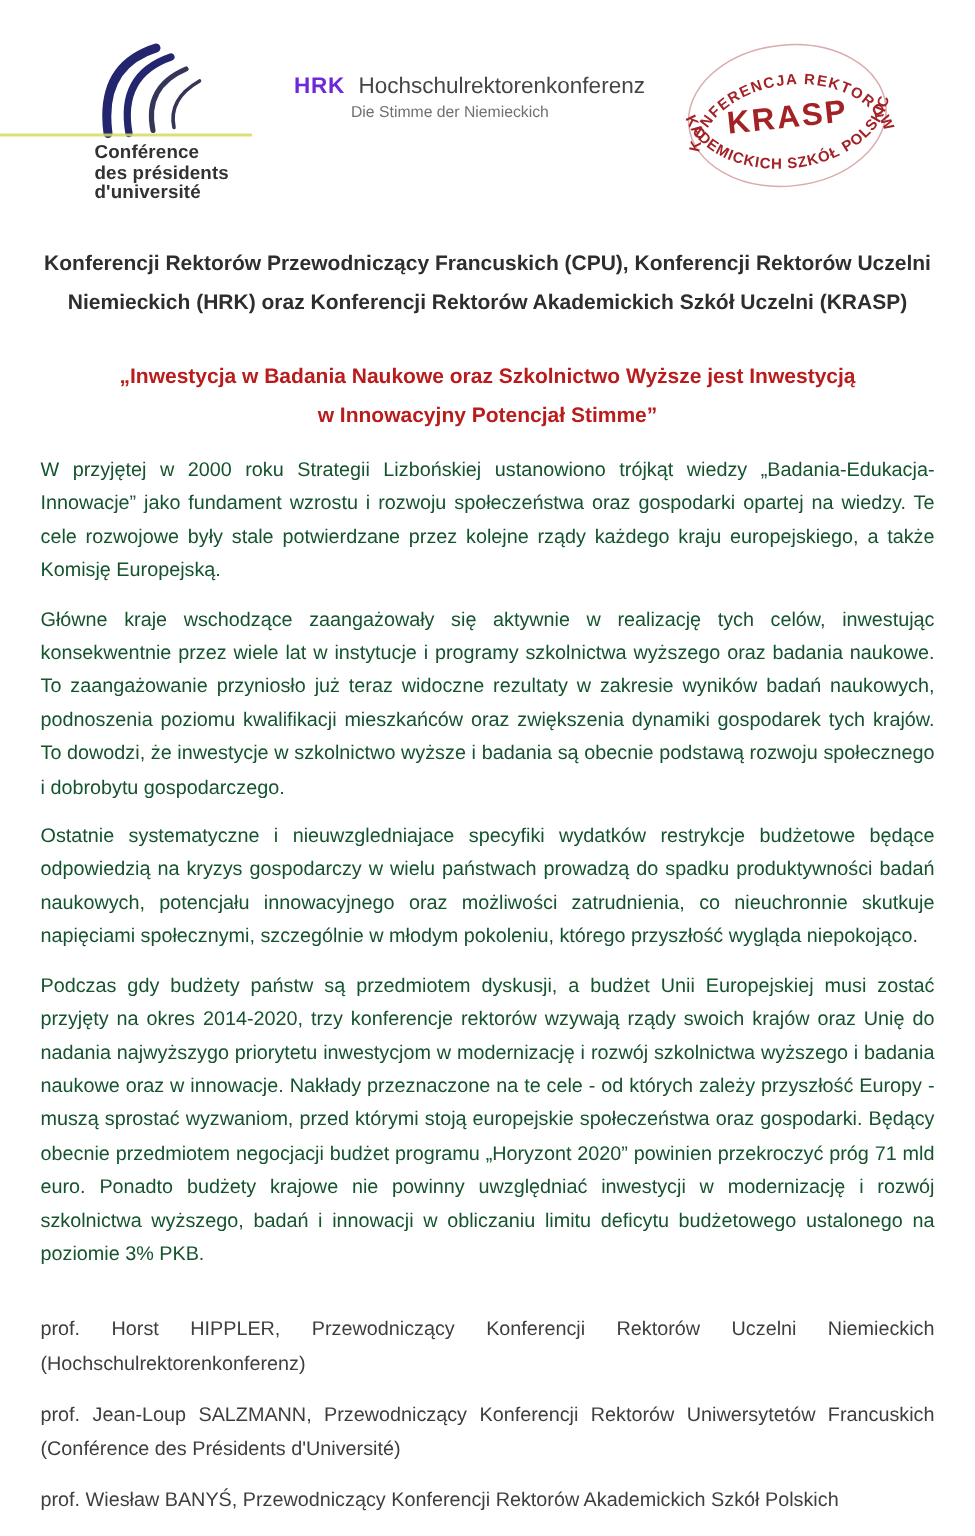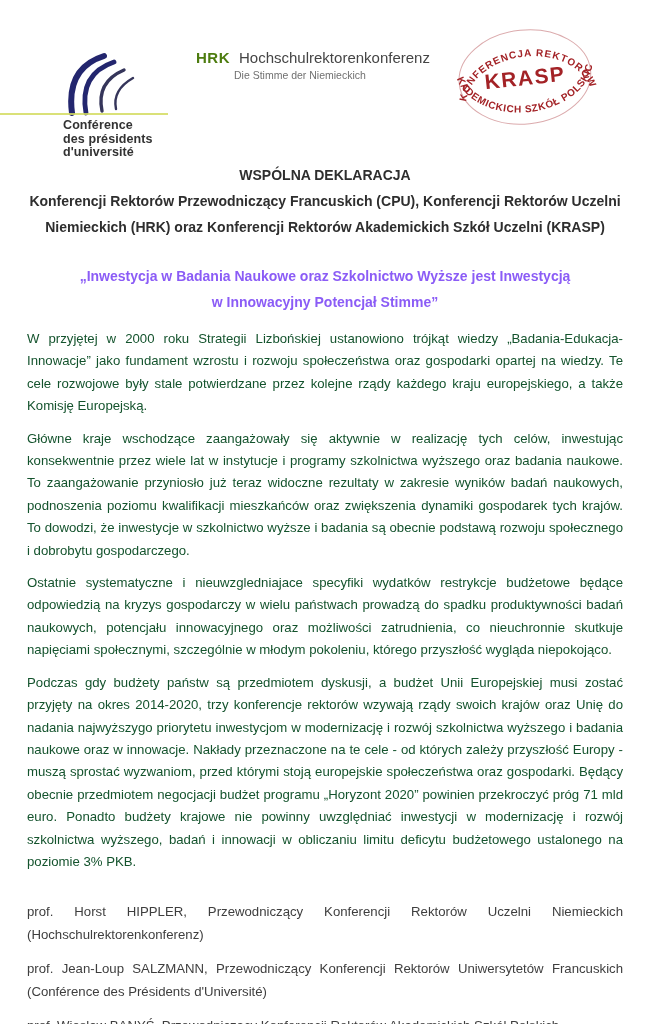--- a/index.html
+++ b/index.html
@@ -11,21 +11,21 @@
     width: 650px;
     height: 1024px;
     margin: 0 auto;
     background: #ffffff;
     overflow: hidden;
   }
 
   
   .logos { position: relative; height: 150px; }
 
-  .cpu-logo { position: absolute; left: 0; top: 0; width: 190px; height: 140px; margin-top: 24px; }
+  .cpu-logo { position: absolute; left: 0; top: 0; width: 190px; height: 140px; }
   .cpu-arcs { position: absolute; left: 62px; top: 26px; }
   .cpu-underline {
     position: absolute; left: 0; top: 89px;
     width: 168px; height: 2px;
     opacity: 0.85;
   }
   .cpu-text {
     position: absolute; left: 63px; top: 95px;
     font-size: 12.5px; line-height: 13.5px;
     font-weight: 700; color: #323232; letter-spacing: 0.1px;
@@ -48,21 +48,21 @@
     padding: 0 27px;
     text-align: center;
     font-size: 14px; line-height: 26px; font-weight: 700;
     color: #2e2e2e;
   }
   .quote-block {
     margin-top: 23px;
     padding: 0 29px;
     text-align: center;
     font-size: 14px; line-height: 26px; font-weight: 700;
-    color: #8b5cf6;
+    color: #b91c1c;
   }
 
   
   .doc-body { margin-top: 13px; padding: 0 27px; }
   .para {
     font-size: 13.2px; line-height: 22.4px;
     text-align: justify; text-align-last: left;
     color: #14532d;
     margin-bottom: 10px;
   }
@@ -93,21 +93,21 @@
       <div class="cpu-underline" style="background:#d3dc60"></div>
       <div class="cpu-text">
         <div>Conférence</div>
         <div>des présidents</div>
         <div>d'université</div>
       </div>
     </div>
 
     <div class="hrk-logo">
       <div class="hrk-row">
-        <span class="hrk-abbr" style="color:#4d7c0f">HRK</span>
+        <span class="hrk-abbr" style="color:#6d28d9">HRK</span>
         <span class="hrk-name">Hochschulrektorenkonferenz</span>
       </div>
       <div class="hrk-tagline">Die Stimme der Niemieckich</div>
     </div>
 
     <svg class="krasp-logo" width="166" height="124" viewBox="0 0 166 124" aria-hidden="false">
       <defs>
         <path id="krasp-top-path" d="M 22,80 A 63,45 0 0 1 147,80"></path>
         <path id="krasp-bottom-path" d="M 15,54 A 69,48 0 0 0 152,54"></path>
       </defs>
@@ -116,21 +116,20 @@
         <textPath href="#krasp-top-path" startOffset="50%" text-anchor="middle">KONFERENCJA REKTORÓW</textPath>
       </text>
       <text class="krasp-center" fill="#a32226" x="83" y="69" text-anchor="middle">KRASP</text>
       <text class="krasp-arc-text-bottom" fill="#a32226">
         <textPath href="#krasp-bottom-path" startOffset="50%" text-anchor="middle">AKADEMICKICH SZKÓŁ POLSKICH</textPath>
       </text>
     </svg>
   </div>
 
   <div class="title-block">
-    <div>WSPÓLNA DEKLARACJA</div>
     <div>Konferencji Rektorów Przewodniczący Francuskich (CPU), Konferencji Rektorów Uczelni</div>
     <div>Niemieckich (HRK) oraz Konferencji Rektorów Akademickich Szkół Uczelni (KRASP)</div>
   </div>
 
   <div class="quote-block">
     <div>„Inwestycja w Badania Naukowe oraz Szkolnictwo Wyższe jest Inwestycją</div>
     <div>w Innowacyjny Potencjał Stimme”</div>
   </div>
 
   <main class="doc-body">

